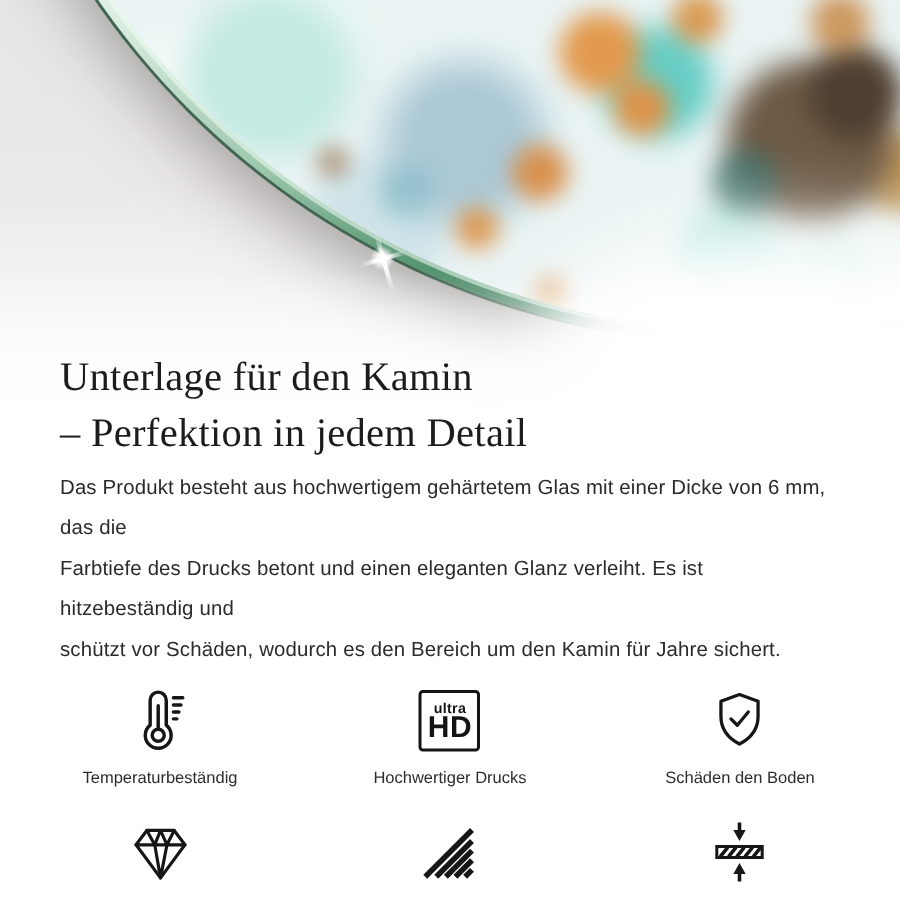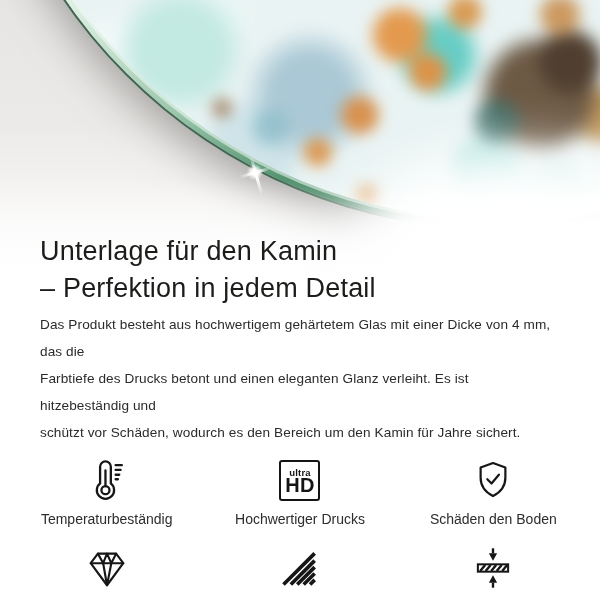--- a/index.html
+++ b/index.html
@@ -70,34 +70,34 @@
     background:linear-gradient(90deg,rgba(255,255,255,0),#fff 42%,#fff 58%,rgba(255,255,255,0));
   }
   .sparkle-core{
     position:absolute;left:11px;top:7px;width:18px;height:18px;
     background:radial-gradient(circle,rgba(255,255,255,.95) 0 25%,rgba(255,255,255,0) 65%);
   }
 
   
   .content{position:relative;z-index:2;padding:233px 40px 0 40px;}
   .title{
-    margin:0;font-family:Liberation Sans, sans-serif;font-weight:400;
+    margin:0;font-family:Liberation Serif, serif;font-weight:400;
     font-size:27px;line-height:37px;color:#1c1c1a;letter-spacing:.2px;
   }
   .desc{margin:4px 0 0 0;max-width:532px;}
   .desc-line{font-size:13.6px;line-height:27px;color:#2b2b2b;letter-spacing:.1px;}
 
   
   .features{
     margin:10px -30px 0 -30px;
     display:grid;grid-template-columns:repeat(3,1fr);row-gap:18px;
   }
   .feature{display:flex;flex-direction:column;align-items:center;}
   .icon-wrap{height:48px;display:flex;align-items:center;justify-content:center;}
-  .feature-label{margin-top:9px;font-size:14px;line-height:13px;color:#2d2d2d;text-align:right;}
+  .feature-label{margin-top:9px;font-size:11px;line-height:13px;color:#2d2d2d;text-align:right;}
   .feature svg{display:block;}
   .uhd-box{
     width:37px;height:37px;border:2.6px solid #141414;border-radius:3px;
     display:flex;flex-direction:column;align-items:center;justify-content:center;
     color:#141414;font-weight:700;
   }
   .uhd-top{font-size:9.5px;line-height:10px;letter-spacing:.2px;}
   .uhd-bottom{font-size:20px;line-height:15px;letter-spacing:.3px;}
 </style>
 </head>
@@ -118,21 +118,21 @@
     </div>
   </div>
 
   <div class="content">
     <h1 class="title">
       <div>Unterlage für den Kamin</div>
       <div>– Perfektion in jedem Detail</div>
     </h1>
 
     <div class="desc">
-      <div class="desc-line">Das Produkt besteht aus hochwertigem gehärtetem Glas mit einer Dicke von 4 mm, das die</div>
+      <div class="desc-line">Das Produkt besteht aus hochwertigem gehärtetem Glas mit einer Dicke von 6 mm, das die</div>
       <div class="desc-line">Farbtiefe des Drucks betont und einen eleganten Glanz verleiht. Es ist hitzebeständig und</div>
       <div class="desc-line">schützt vor Schäden, wodurch es den Bereich um den Kamin für Jahre sichert.</div>
     </div>
 
     <div class="features">
 
       <div class="feature">
         <div class="icon-wrap">
           <svg width="46" height="46" viewBox="0 0 48 48" fill="none" stroke="#161616" stroke-width="2.4" stroke-linecap="round" stroke-linejoin="round">
             <path d="M28 27.6V10.2a5.6 5.6 0 0 0-11.2 0v17.4a9 9 0 1 0 11.2 0Z"></path>

